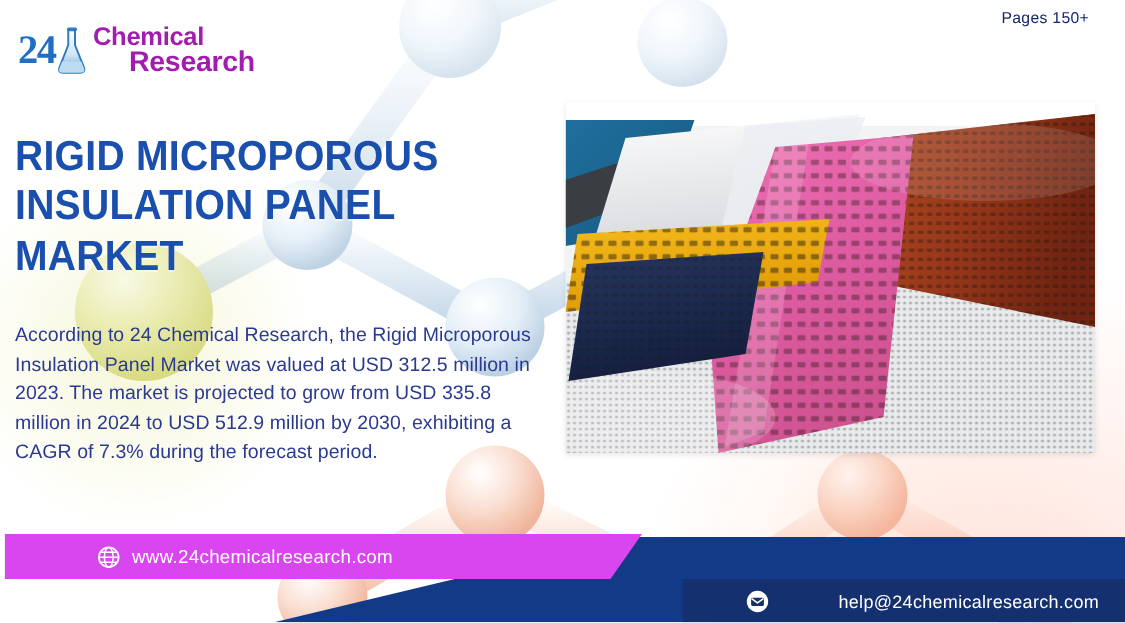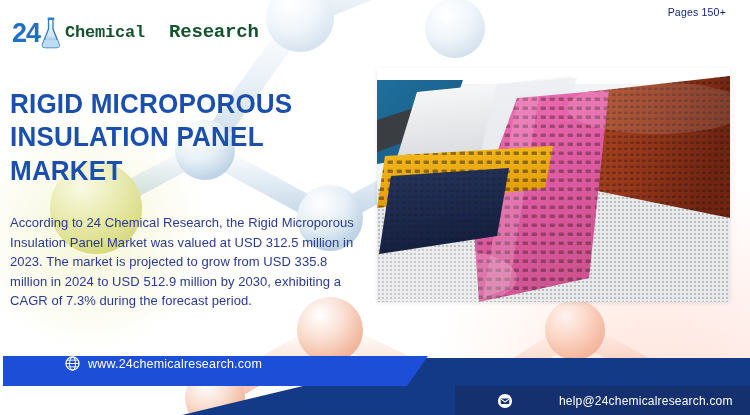--- a/index.html
+++ b/index.html
@@ -39,30 +39,30 @@
   }
 
   
   .logo{
     position:absolute;left:10px;top:14px;z-index:12;
     display:flex;align-items:center;gap:2px;
     background:rgba(255,255,255,.55);
     padding:2px 6px 2px 2px;border-radius:3px;
   }
   .logo-24{
-    font-family:Liberation Sans, sans-serif;
+    font-family:Liberation Serif, serif;
     font-size:27px;font-weight:bold;color:#1f6fc4;
     line-height:1;letter-spacing:-1px;
     text-shadow:0 1px 0 rgba(255,255,255,.8);
   }
   .logo-flask{width:22px;height:34px;position:relative;margin:0 1px 0 -2px;}
   .logo-words{
-    display:flex;flex-direction:row;line-height:1.0;
-    font-family:Liberation Mono, monospace;
-    color:#14532d;
+    display:flex;flex-direction:column;line-height:1.0;
+    font-family:Liberation Sans, sans-serif;
+    color:#a21caf;
   }
   .logo-words .w1{font-size:17px;font-weight:bold;letter-spacing:-.2px;}
   .logo-words .w2{font-size:19px;font-weight:bold;letter-spacing:-.2px;margin-left:24px;margin-top:-1px;}
 
   
   .headline{
     position:absolute;left:10px;top:68px;z-index:11;
     width:372px;
     font-family:"Liberation Sans Narrow","Liberation Sans", sans-serif;
     font-weight:bold;
@@ -91,23 +91,23 @@
     position:absolute;left:377px;top:68px;width:353px;height:234px;z-index:10;
     overflow:hidden;
     background:#efefef;
     box-shadow:0 1px 4px rgba(0,0,0,.10);
   }
   .photo svg{display:block;width:353px;height:234px;}
 
   
   .url-bar{
     position:absolute;left:3px;top:356px;width:425px;height:30px;z-index:14;
-    background:#1d4ed8;
+    background:#d946ef;
     clip-path:polygon(0 0, 425px 0, 404px 30px, 0 30px);
-    display:flex;align-items:flex-start;
+    display:flex;align-items:center;
   }
   .url-inner{display:flex;align-items:center;gap:8px;margin-left:62px;}
   .url-text{color:#ffffff;font-size:12.5px;letter-spacing:.2px;}
 
   .navy-wedge{
     position:absolute;left:0;top:356px;width:750px;height:59px;z-index:13;
     pointer-events:none;
   }
 
   .mail-bar{

